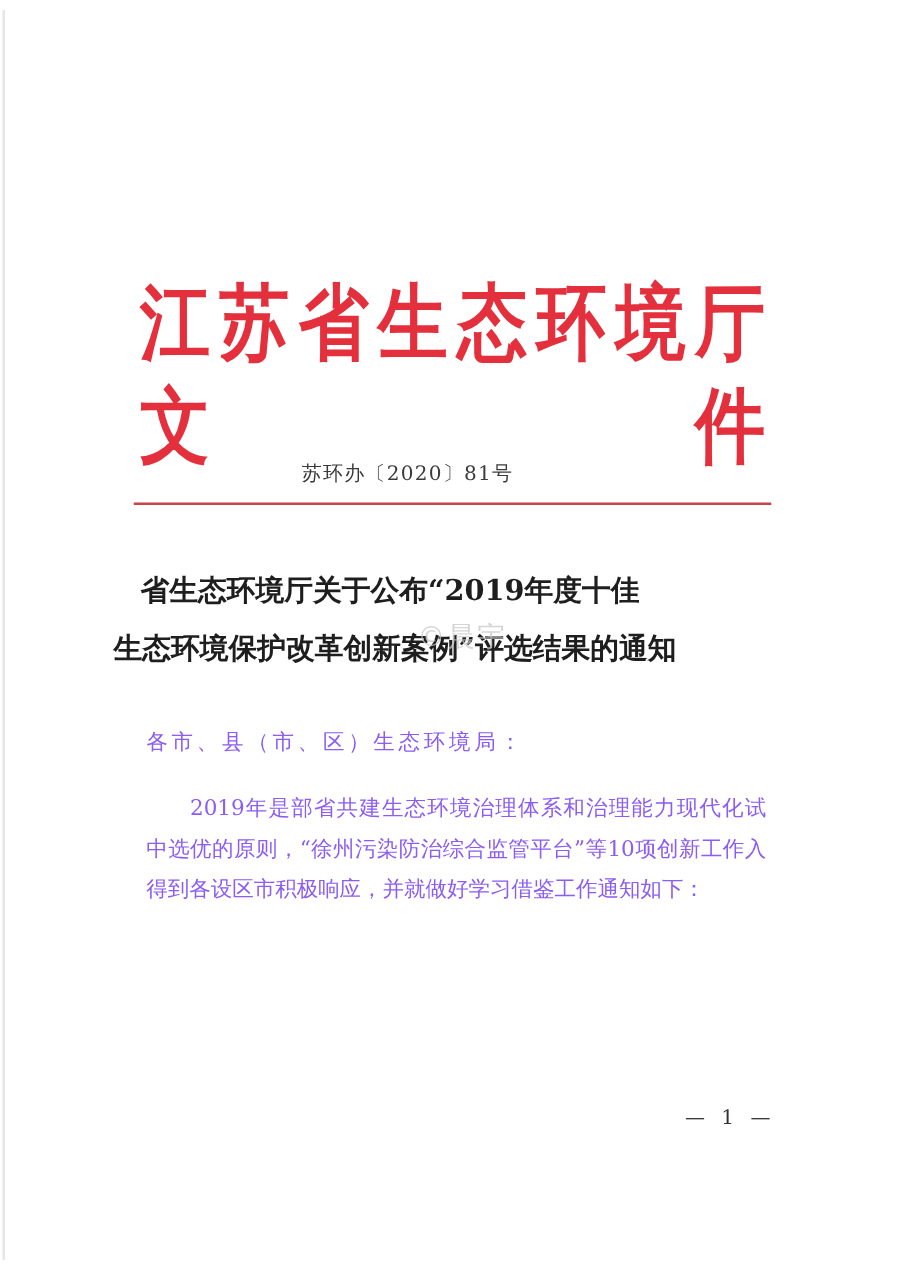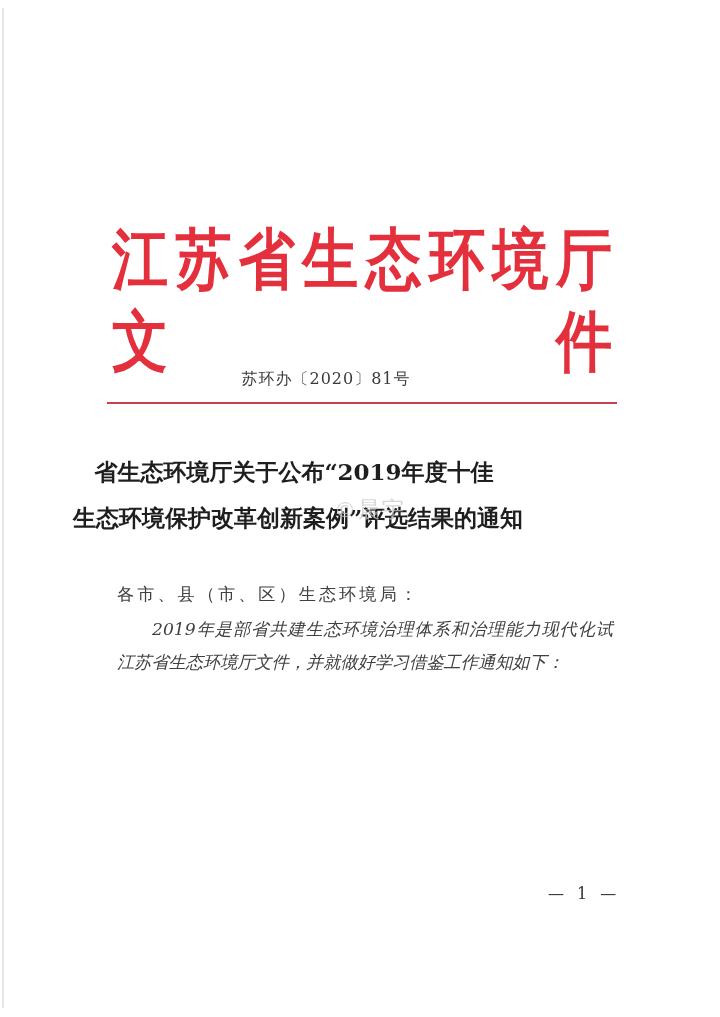--- a/index.html
+++ b/index.html
@@ -14,34 +14,34 @@
       font-size: 56px; line-height: 70px; letter-spacing: 0; color: #e3303c;
       transform: scaleY(1.18); transform-origin: top left;
     }
     .doc-number {
       position: absolute; left: 0; width: 652px; top: 369px; text-align: center;
       font-size: 16px; color: #3a3a3a; letter-spacing: 1px;
     }
     .red-rule { position: absolute; left: 107px; top: 402px; width: 510px; height: 2px; background: #c8434b; }
     .title {
       position: absolute; left: 0; width: 588px; text-align: center;
-      font-family: "DejaVu Serif", serif; font-weight: bold; font-size: 23px; color: #1e1e1e;
+      font-family: "DejaVu Serif", serif; font-weight: bold; font-size: 23px; color: #1e1e1e; padding-left: 18px;
     }
     .title.l1 { top: 457px; }
     .title.l2 { top: 503px; left: 4px; }
     .watermark {
       position: absolute; left: 334px; top: 495px; font-family: "DejaVu Sans", sans-serif;
       font-size: 22px; color: rgba(200,200,200,0.75); letter-spacing: 2px;
     }
     .body-text {
       position: absolute; left: 117px; width: 496px;
-      font-size: 17.2px; line-height: 32.5px; color: #404040;
+      font-size: 17.2px; line-height: 32.5px; color: #8b5cf6;
     }
     .salutation { top: 578px; letter-spacing: 3px; }
-    .para { top: 613px; text-align: justify; font-style: italic; }
+    .para { top: 631px; text-align: justify; }
     .line { display: block; text-align: justify; text-align-last: justify; white-space: nowrap; }
     .line.last { text-align-last: left; }
     .line.indent { padding-left: 35px; }
     .page-number {
       position: absolute; left: 548px; top: 884px; font-size: 16px; color: #333; letter-spacing: 4px;
     }
   </style>
 </head>
 <body>
 
@@ -55,16 +55,17 @@
 
 <div class="title l1">省生态环境厅关于公布“2019年度十佳</div>
 <div class="title l2">生态环境保护改革创新案例”评选结果的通知</div>
 
 <div class="watermark">©晨宇</div>
 
 <div class="body-text salutation">各市、县（市、区）生态环境局：</div>
 
 <div class="body-text para">
   <span class="line indent">2019年是部省共建生态环境治理体系和治理能力现代化试</span>
-  <span class="line last">江苏省生态环境厅文件，并就做好学习借鉴工作通知如下：</span>
+  <span class="line">中选优的原则，“徐州污染防治综合监管平台”等10项创新工作入</span>
+  <span class="line last">得到各设区市积极响应，并就做好学习借鉴工作通知如下：</span>
 </div>
 
 <div class="page-number">— 1 —</div>
 
 </body></html>

